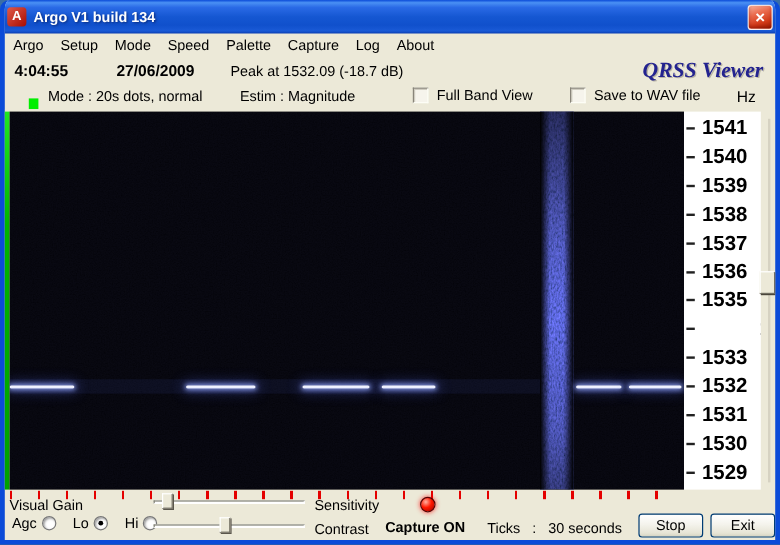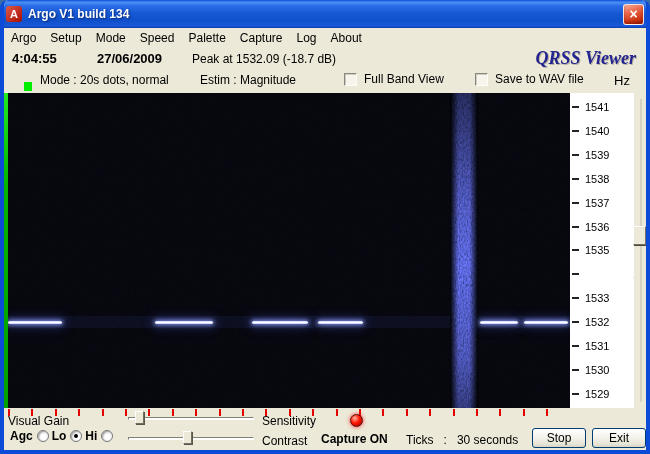--- a/index.html
+++ b/index.html
@@ -48,31 +48,31 @@
   .noise-full{position:absolute;left:0;top:0;opacity:.07;}
   .noise-band{position:absolute;top:0;height:315px;}
   .band-fade{position:absolute;left:0;top:0;right:0;bottom:0;
     background:linear-gradient(180deg,rgba(0,0,0,.6),rgba(0,0,0,.15) 35%,rgba(0,0,0,0) 55%,rgba(0,0,0,.2) 85%,rgba(0,0,0,.45)),
                linear-gradient(90deg,#000 0%,rgba(0,0,0,0) 30%,rgba(0,0,0,0) 70%,#000 100%);}
   .signal-row-glow{position:absolute;left:0;width:562px;height:12px;background:rgba(70,90,200,.10);}
   .dash{position:absolute;height:3px;border-radius:2px;
     background:linear-gradient(180deg,#ccd4ff,#ffffff 50%,#b8c4ff);
     box-shadow:0 0 4px 1px rgba(150,170,255,.85),0 0 11px 3px rgba(80,100,230,.35);}
   .freq-scale{position:absolute;left:566px;top:2px;width:64px;height:315px;background:#fff;overflow:hidden;}
-  .freq-row{position:absolute;left:2px;height:16px;display:flex;align-items:center;font-size:11px;}
+  .freq-row{position:absolute;left:2px;height:16px;display:flex;align-items:center;font-size:17px;font-weight:bold;}
   .freq-tick{width:7px;height:2px;background:#222;margin-right:6px;}
   .gutter-track{position:absolute;left:636px;top:8px;width:2px;height:303px;background:#d6d2c2;}
   .gutter-thumb{position:absolute;left:629px;top:135px;width:13px;height:19px;background:#ece9d8;
     border:1px solid;border-color:#fff #716d61 #716d61 #fff;box-shadow:1px 1px 0 #4a463c;}
   
   .bottompanel{position:absolute;left:0;top:408px;width:642px;height:42px;font-size:12px;}
   .tickstrip{position:absolute;left:4px;top:1px;width:554px;height:7px;
     background:repeating-linear-gradient(90deg,#e40000 0,#e40000 2px,transparent 2px,transparent 23.4px);}
   .vg-label{position:absolute;left:4px;top:6px;}
-  .gain-row{position:absolute;left:6px;top:21px;display:flex;align-items:center;gap:3px;font-weight:bold;}
+  .gain-row{position:absolute;left:6px;top:21px;display:flex;align-items:center;gap:14px;}
   .radio-opt{display:flex;align-items:center;gap:4px;}
   .rcircle{width:12px;height:12px;border-radius:50%;background:#fff;border:1px solid #777;
     box-shadow:inset 1px 1px 2px #999;position:relative;flex:0 0 auto;}
   .rcircle.sel::after{content:"";position:absolute;left:3px;top:3px;width:4px;height:4px;border-radius:50%;background:#000;}
   .slider{position:absolute;width:130px;height:16px;}
   .slider-1{left:122px;top:2px;}
   .slider-2{left:122px;top:22px;}
   .slider .track{position:absolute;left:2px;right:2px;top:7px;height:3px;background:#fff;
     border:1px solid;border-color:#808074 #fff #fff #808074;}
   .slider .thumb{position:absolute;top:1px;width:9px;height:13px;background:#ece9d8;

